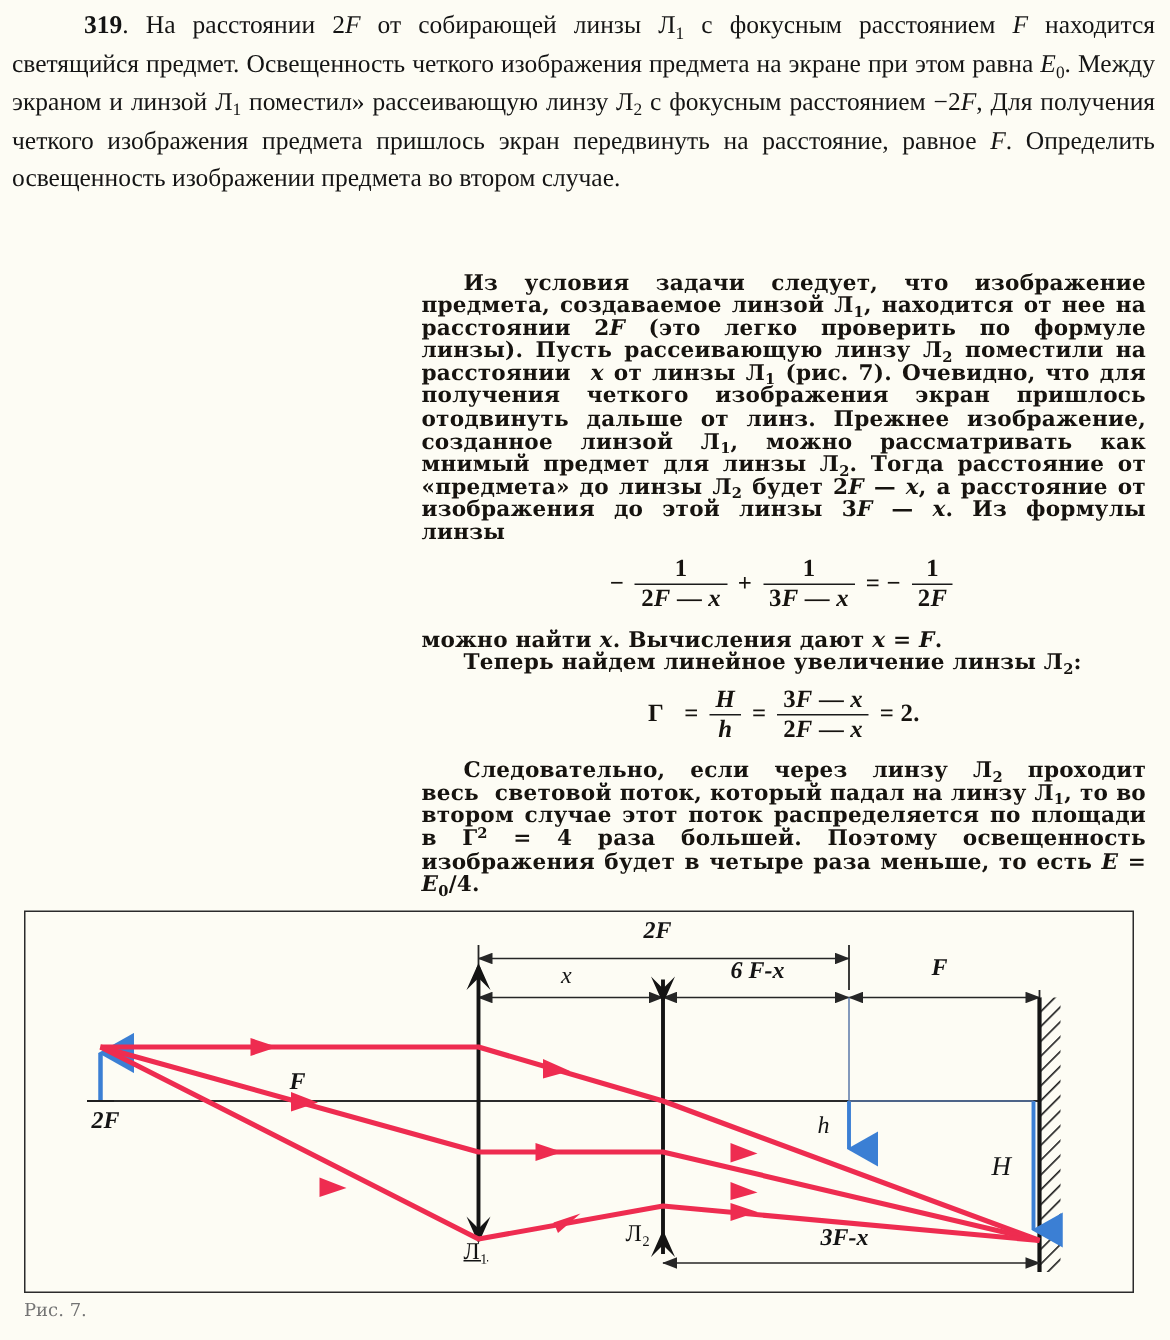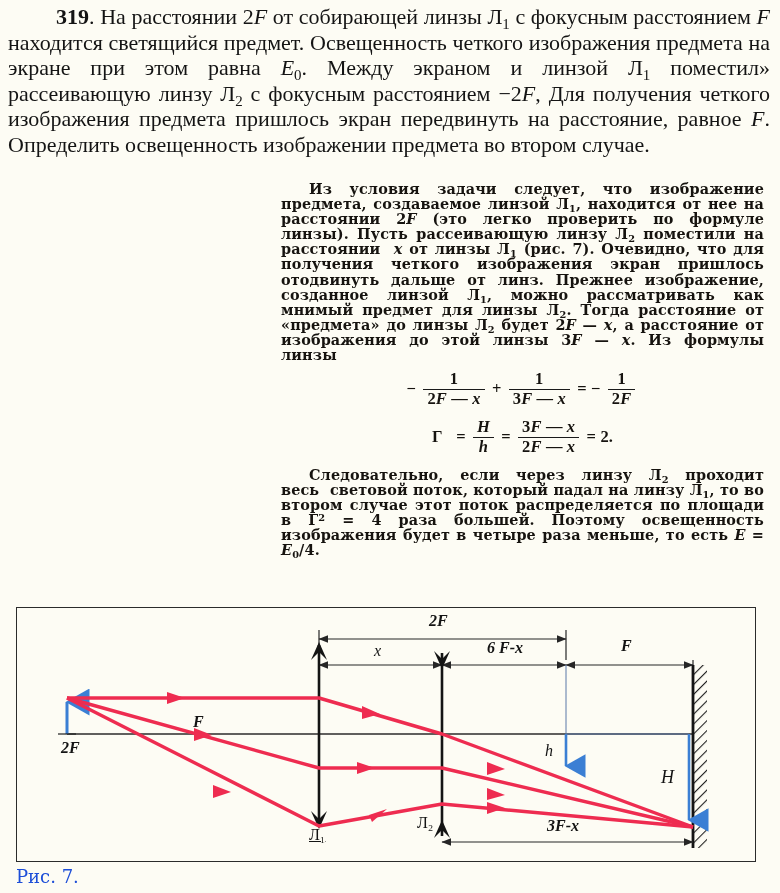--- a/index.html
+++ b/index.html
@@ -10,21 +10,21 @@
     font-family:"Liberation Serif", serif;
     color:#141414;
     position:relative;
     overflow:hidden;
   }
   .page{position:relative;width:780px;height:893px;}
 
   
   #problem{
     position:absolute;left:8px;top:4px;width:762px;
-    font-size:22px;line-height:25.6px;
+    font-size:17px;line-height:25.6px;
     text-align:justify;
     text-indent:48px;
     font-family:"Liberation Serif", serif;
   }
   #problem .num{font-weight:bold;}
   i{font-style:italic;}
   sub{font-size:0.68em;vertical-align:-0.32em;line-height:0;}
   sup{font-size:0.68em;vertical-align:0.45em;line-height:0;}
 
   
@@ -70,23 +70,23 @@
     font-family:"Liberation Serif", serif;
     font-style:italic;
     font-weight:bold;
     font-size:16px;
     color:#141414;
     white-space:nowrap;
   }
   .figlabel.plain{font-weight:normal;}
   #caption{
     position:absolute;left:16px;top:866px;
-    font-size:18px;
+    font-size:12px;
     font-family:"DejaVu Serif", serif;
-    color:#1d4ed8;
+    color:#737373;
   }
 </style>
 </head>
 <body>
 
 <div class="page">
 
   <div id="problem"><span class="num">319</span>. На расстоянии 2<i>F</i> от собирающей линзы Л<sub>1</sub> с фокусным расстоянием <i>F</i> находится светящийся предмет. Освещенность четкого изображения предмета на экране при этом равна <i>E</i><sub>0</sub>. Между экраном и линзой Л<sub>1</sub> поместил» рассеивающую линзу Л<sub>2</sub> с фокусным расстоянием −2<i>F</i>, Для получения четкого изображения предмета пришлось экран передвинуть на расстояние, равное <i>F</i>. Определить освещенность изображении предмета во втором случае.</div>
 
   <div id="solution">
@@ -104,20 +104,22 @@
         <span class="den">3<i>F</i> — <i>x</i></span>
       </span>
       <span>=</span>
       <span>−</span>
       <span class="frac">
         <span class="num">1</span>
         <span class="den">2<i>F</i></span>
       </span>
     </div>
 
+    <p>можно найти <i>x</i>. Вычисления дают <i>x</i> = <i>F</i>.</p>
+    <p class="ind">Теперь найдем линейное увеличение линзы Л<sub>2</sub>:</p>
 
     <div class="eqline">
       <span>Г</span>
       <span class="gap"></span>
       <span>=</span>
       <span class="frac">
         <span class="num"><i>H</i></span>
         <span class="den"><i>h</i></span>
       </span>
       <span>=</span>

